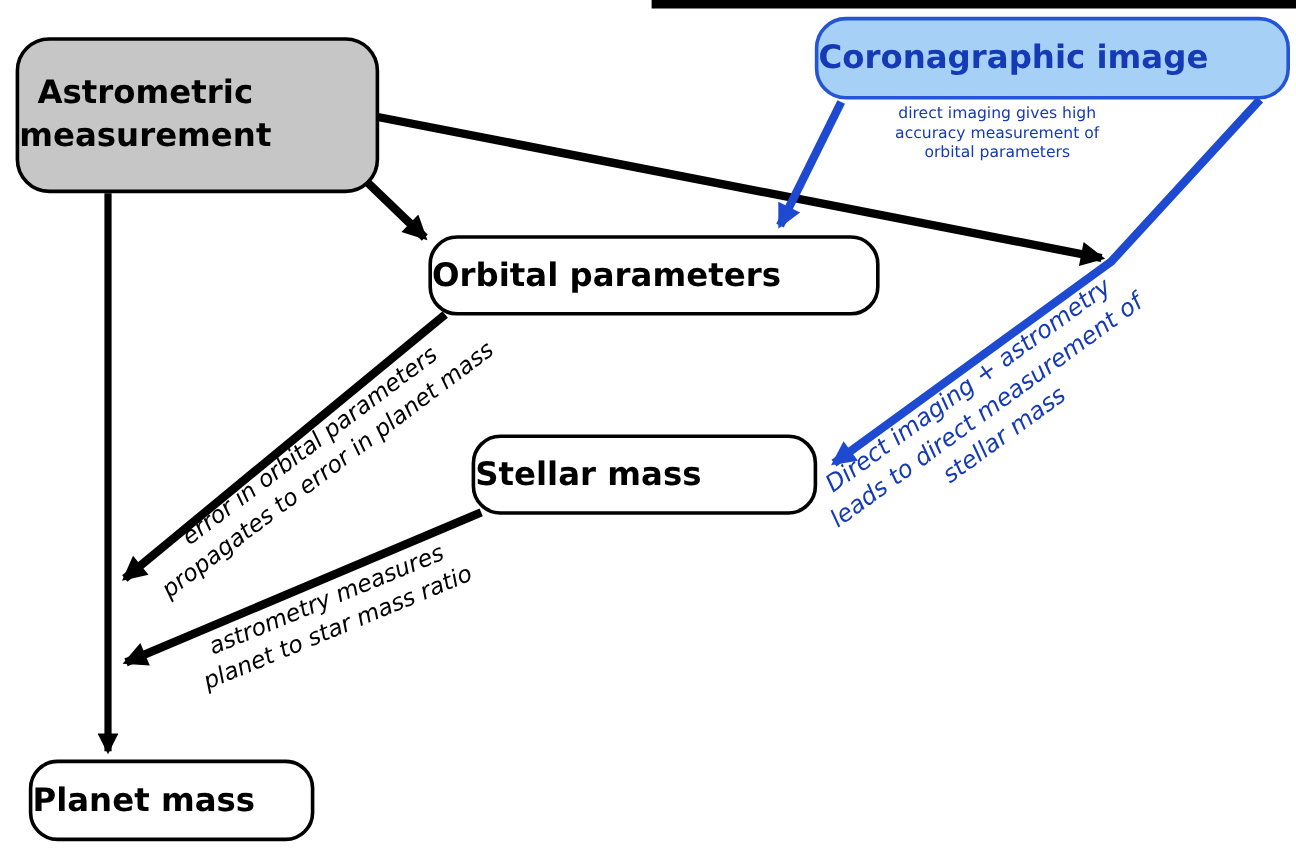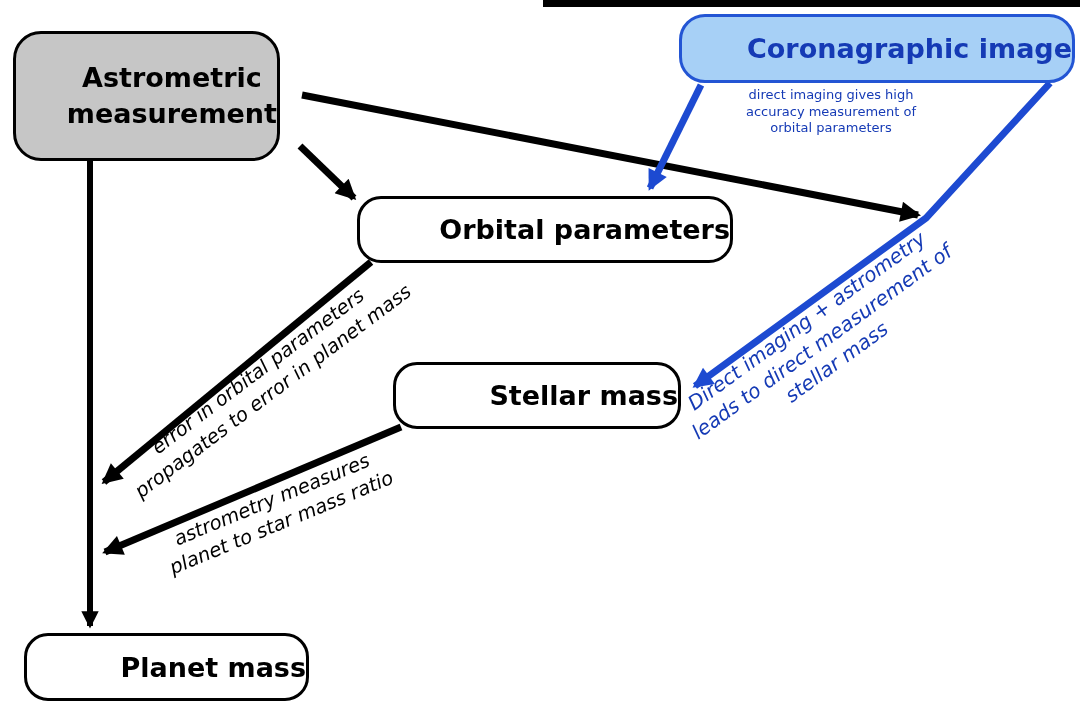--- a/index.html
+++ b/index.html
@@ -11,37 +11,37 @@
     --black-ink:#000000;
   }
   html,body{margin:0;padding:0;background:#ffffff;}
   #stage{
     position:relative;width:1080px;height:720px;overflow:hidden;
     background:#ffffff;
     font-family:"DejaVu Sans","Liberation Sans",sans-serif;
   }
   #arrow-layer{position:absolute;left:0;top:0;width:1080px;height:720px;}
   .node{
-    position:absolute;display:flex;align-items:center;justify-content:flex-end;
+    position:absolute;display:flex;align-items:center;justify-content:flex-start;
     box-sizing:border-box;background:#ffffff;border:3px solid var(--black-ink);
     color:var(--black-ink);font-weight:bold;
   }
   .node .label{white-space:pre;text-align:center;}
   #node-astrometric{
-    left:13px;top:31px;width:267px;height:130px;border-radius:28px;
+    left:13px;top:31px;width:303px;height:130px;border-radius:28px;
     background:var(--node-gray-fill);font-size:27px;line-height:1.33;
   }
   #node-coronagraphic{
     left:679px;top:14px;width:396px;height:69px;border-radius:26px;
     background:var(--blue-fill);border:3.5px solid var(--blue-border);
     color:var(--blue-text);font-size:27px;
   }
   #node-orbital{left:357px;top:196px;width:376px;height:67px;border-radius:24px;font-size:27px;}
   #node-stellar{left:393px;top:362px;width:288px;height:67px;border-radius:24px;font-size:27px;}
-  #node-planet{left:24px;top:633px;width:285px;height:68px;border-radius:24px;font-size:27px;}
+  #node-planet{left:24px;top:633px;width:238px;height:68px;border-radius:24px;font-size:27px;}
   .ann{
     position:absolute;white-space:pre;text-align:center;line-height:1.28;
   }
   #ann-blue-static{
     left:686px;top:87px;width:290px;font-size:13px;color:var(--blue-text);
   }
   #ann-blue-rot{
     left:822px;top:342px;font-size:20px;font-style:italic;color:var(--blue-text);
     transform:translate(-50%,-50%) rotate(-36deg);
   }

